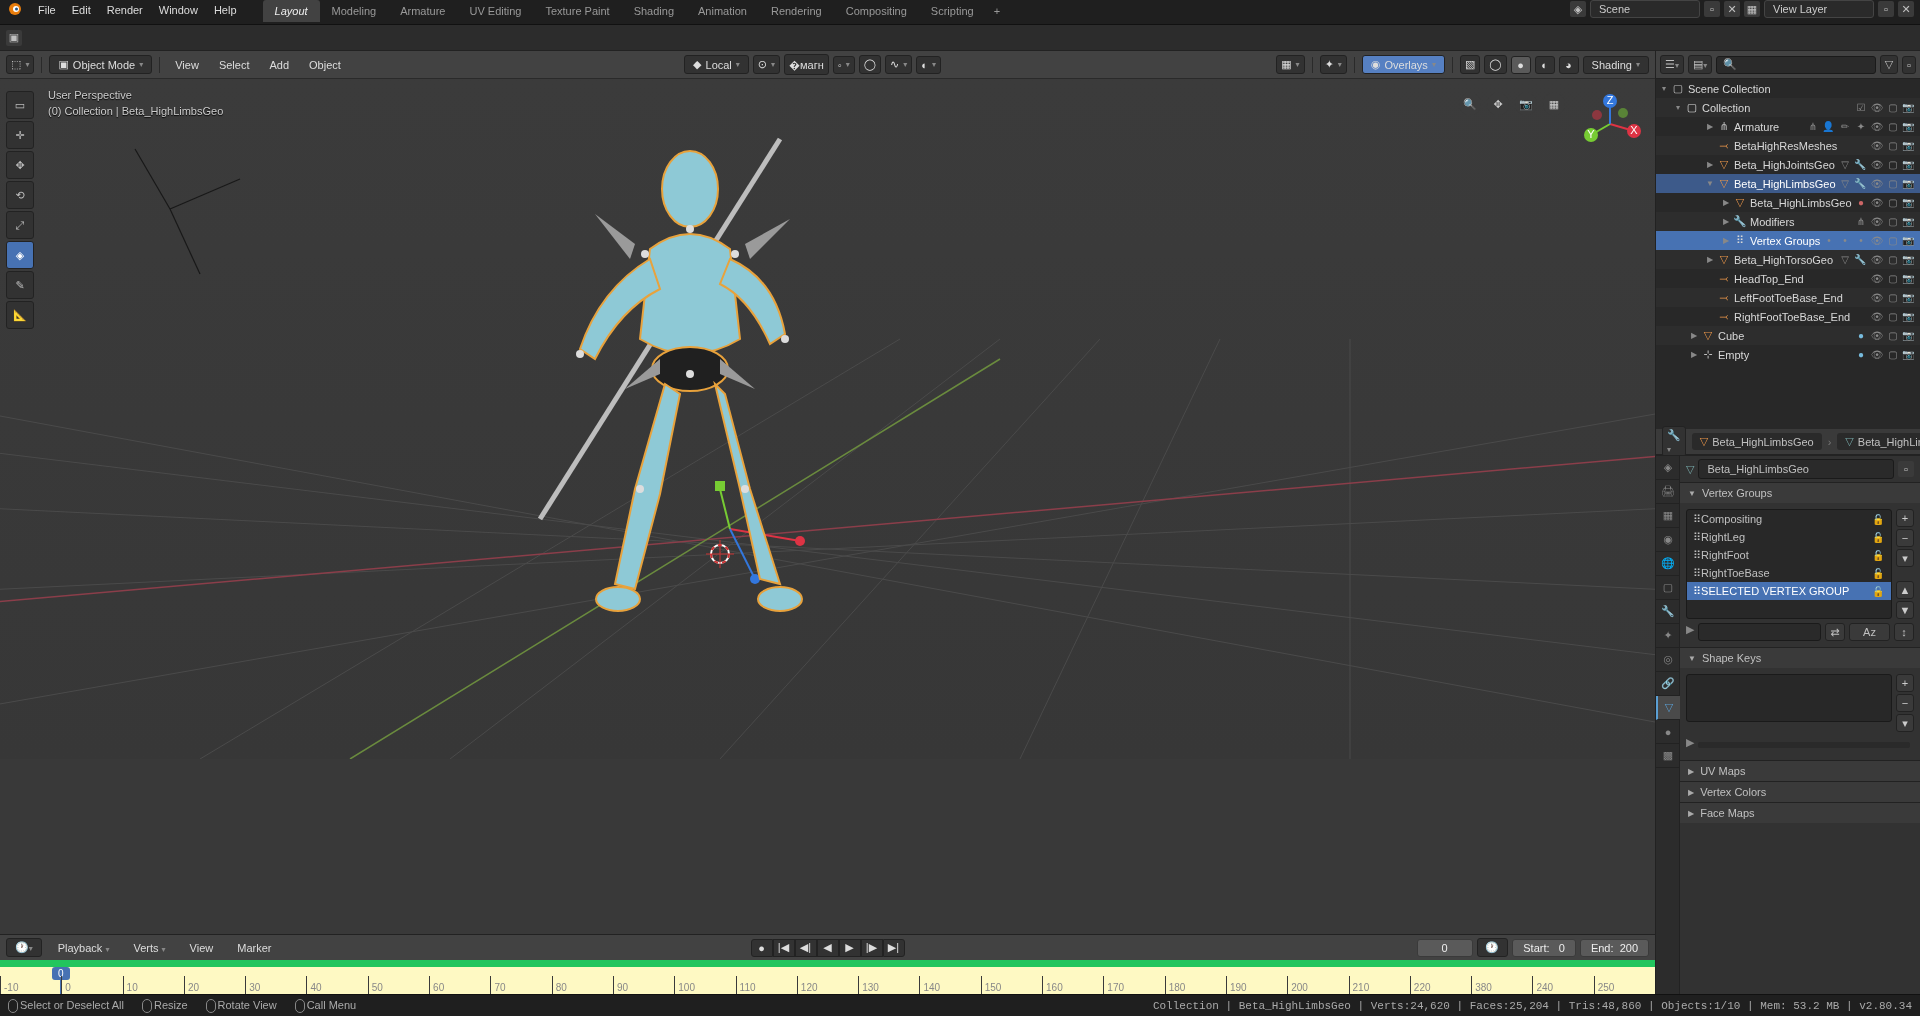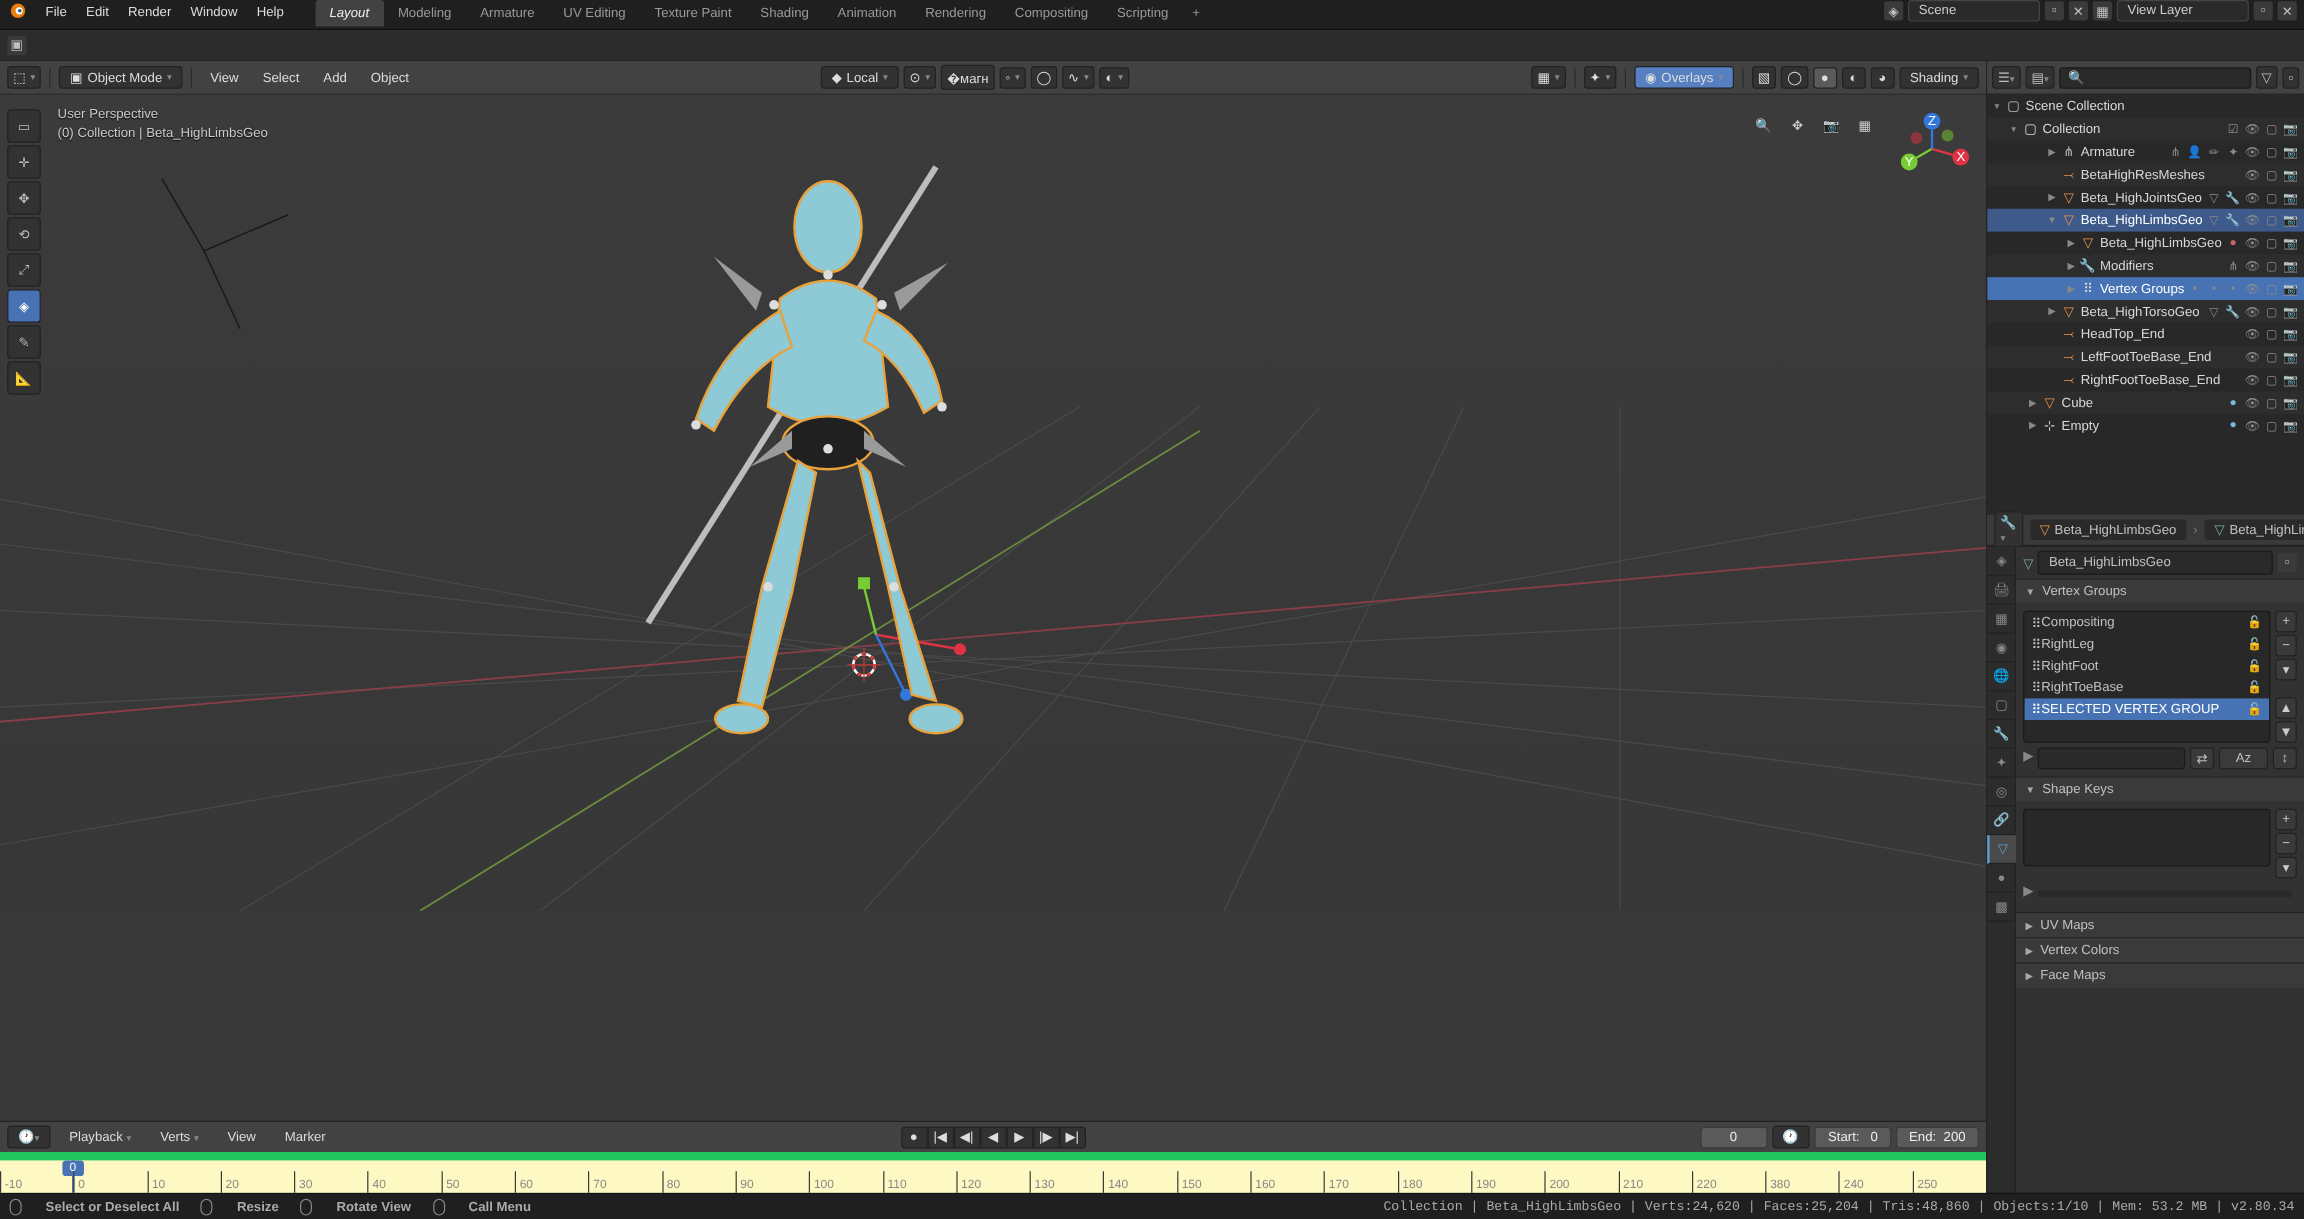--- a/index.html
+++ b/index.html
@@ -39,21 +39,21 @@
 .timeline-header .playback-ctrls .pb:first-child { border-radius:3px 0 0 3px; }
 .timeline-header .playback-ctrls .pb:last-child { border-radius:0 3px 3px 0; }
 .timeline-header .frame-fields { margin-left:auto; display:flex; gap:4px; align-items:center; }
 .timeline-header .numfield { background:#5a5a5a; border:1px solid #3a3a3a; padding:2px 10px; border-radius:3px; color:#eee; min-width:56px; text-align:center; }
 .timeline-track { height:34px; background:#fef9c3; position:relative; border-top:7px solid #22c55e; }
 .timeline-track .ticks { position:absolute; bottom:0; left:0; right:0; height:18px; display:flex; }
 .timeline-track .tick { flex:1; border-left:1px solid #3a3a3a; color:#888; font-size:10px; padding-left:3px; display:flex; align-items:flex-end; padding-bottom:1px; }
 .timeline-track .playhead { position:absolute; top:0; bottom:0; width:2px; background:#4772b3; left:60px; }
 .timeline-track .playhead::before { content:attr(data-frame); position:absolute; top:0; left:-8px; background:#4772b3; color:#fff; padding:1px 6px; border-radius:3px; font-size:10px; }
 .status-bar { height:22px; background:#1f1f1f; border-top:1px solid #111; display:flex; align-items:center; padding:0 8px; gap:18px; color:#aaa; }
-.status-bar .hint { display:flex; align-items:center; gap:20px;font-weight:bold; }
+.status-bar .hint { display:flex; align-items:flex-start; gap:2px; }
 .status-bar .mouse-icon { width:10px; height:14px; border:1px solid #888; border-radius:5px; }
 .status-bar .right { margin-left:auto;font-family:Liberation Mono, monospace; }
 .right-col { width:265px; display:flex; flex-direction:column; background:#323232; border-left:1px solid #222; }
 .outliner-hdr { height:28px; background:#424242; display:flex; align-items:center; padding:0 4px; gap:4px; border-bottom:1px solid #222; }
 .outliner-hdr .search { flex:1; background:#2a2a2a; border:1px solid #1a1a1a; border-radius:3px; height:18px; display:flex; align-items:center; padding:0 6px; color:#777; }
 .outliner { flex:0 0 350px; overflow-y:auto; background:#282828; }
 .outliner .row { display:flex; align-items:center; height:19px; padding-right:4px; }
 .outliner .row:nth-child(even) { background:#2d2d2d; }
 .outliner .row.selected { background:#4772b3; color:#fff; }
 .outliner .row.active { background:#3d5a8a; color:#fff; }

